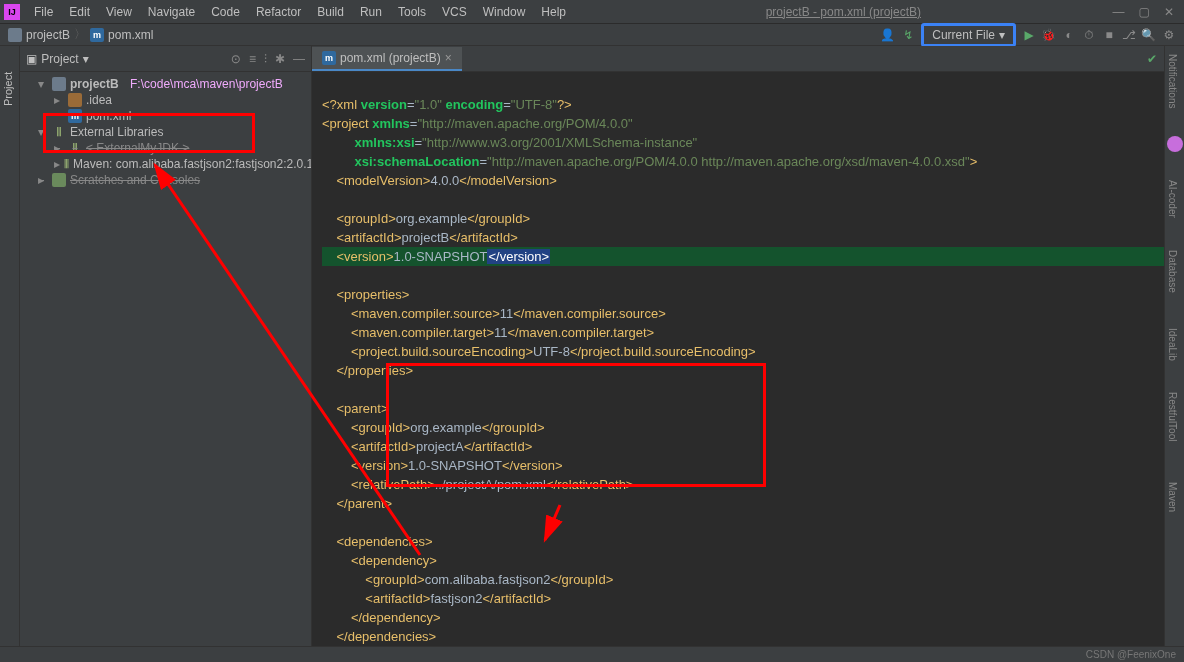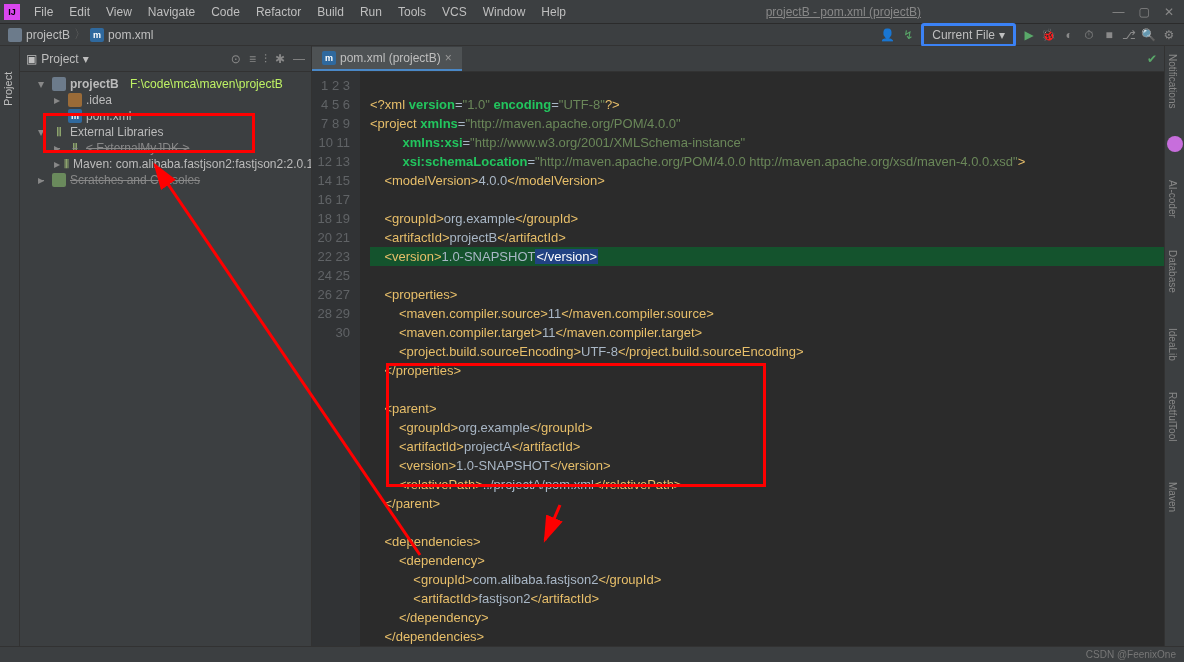--- a/index.html
+++ b/index.html
@@ -34,21 +34,21 @@
 .proj-header { height:26px; display:flex; align-items:center; padding:0 6px; border-bottom:1px solid #323232; }
 .proj-header .title { display:flex; align-items:center; gap:4px; color:#bfbfbf; }
 .proj-tools { margin-left:auto; display:flex; gap:8px; color:#888; }
 .tree { padding:4px 0; font-size:12px; position:relative; }
 .node { display:flex; align-items:center; gap:4px; padding:1px 4px; white-space:nowrap; overflow:hidden; }
 .ind-1 { padding-left:18px; } .ind-2 { padding-left:34px; }
 .arrow { width:10px; color:#888; display:inline-block; }
 .dir-icon { width:14px; height:14px; background:#6c7b8b; border-radius:2px; }
 .idea-icon { width:14px; height:14px; background:#9a6b38; border-radius:2px; }
 .lib-icon { width:14px; height:14px; display:flex; align-items:center; justify-content:center; color:#a9c77d; font-size:12px; }
-.dim { color:#bef264; }
+.dim { color:#f0abfc; }
 .strike { text-decoration:line-through; color:#888; }
 
 
 .editor-area { flex:1; display:flex; flex-direction:column; background:#2b2b2b; }
 .tab-bar { height:26px; display:flex; align-items:center; border-bottom:1px solid #323232; background:#3c3f41; }
 .tab { display:flex; align-items:center; gap:4px; padding:4px 10px; background:#4e5254; color:#bfbfbf; border-bottom:2px solid #4a88c7; }
 .tab .close { color:#999; }
 .editor-body { flex:1; display:flex; overflow:hidden; font-family:Consolas,Menlo,monospace; font-size:13px; line-height:19px; }
 .gutter { width:48px; text-align:right; color:#606366; padding:4px 10px 4px 4px; background:#313335; user-select:none; }
 .code { flex:1; padding:4px 0 4px 10px; white-space:pre; color:#a9b7c6; overflow:hidden; position:relative; }
@@ -182,52 +182,20 @@
     <div class="tab-bar">
       <div class="tab">
           <span class="m-icon">m</span>
           <span>pom.xml (projectB)</span>
           <span class="close">×</span>
         </div>
       <div style="flex:1"></div>
       <span class="tool-ic green" style="padding-right:10px">✔</span>
     </div>
     <div class="editor-body">
-      <div class="gutter">
-1
-2
-3
-4
-5
-6
-7
-8
-9
-10
-11
-12
-13
-14
-15
-16
-17
-18
-19
-20
-21
-22
-23
-24
-25
-26
-27
-28
-29
-30
-</div>
 <div class="code">
 <span class="t">&lt;?xml</span> <span class="at">version</span>=<span class="av">"1.0"</span> <span class="at">encoding</span>=<span class="av">"UTF-8"</span><span class="t">?&gt;</span>
 <span class="t">&lt;project</span> <span class="at">xmlns</span>=<span class="av">"http://maven.apache.org/POM/4.0.0"</span>
          <span class="at">xmlns:xsi</span>=<span class="av">"http://www.w3.org/2001/XMLSchema-instance"</span>
          <span class="at">xsi:schemaLocation</span>=<span class="av">"http://maven.apache.org/POM/4.0.0 http://maven.apache.org/xsd/maven-4.0.0.xsd"</span><span class="t">&gt;</span>
     <span class="t">&lt;modelVersion&gt;</span>4.0.0<span class="t">&lt;/modelVersion&gt;</span>
 
     <span class="t">&lt;groupId&gt;</span>org.example<span class="t">&lt;/groupId&gt;</span>
     <span class="t">&lt;artifactId&gt;</span>projectB<span class="t">&lt;/artifactId&gt;</span>
 <span class="current-line">    <span class="t">&lt;version&gt;</span>1.0-SNAPSHOT<span class="sel">&lt;/version&gt;</span></span>

